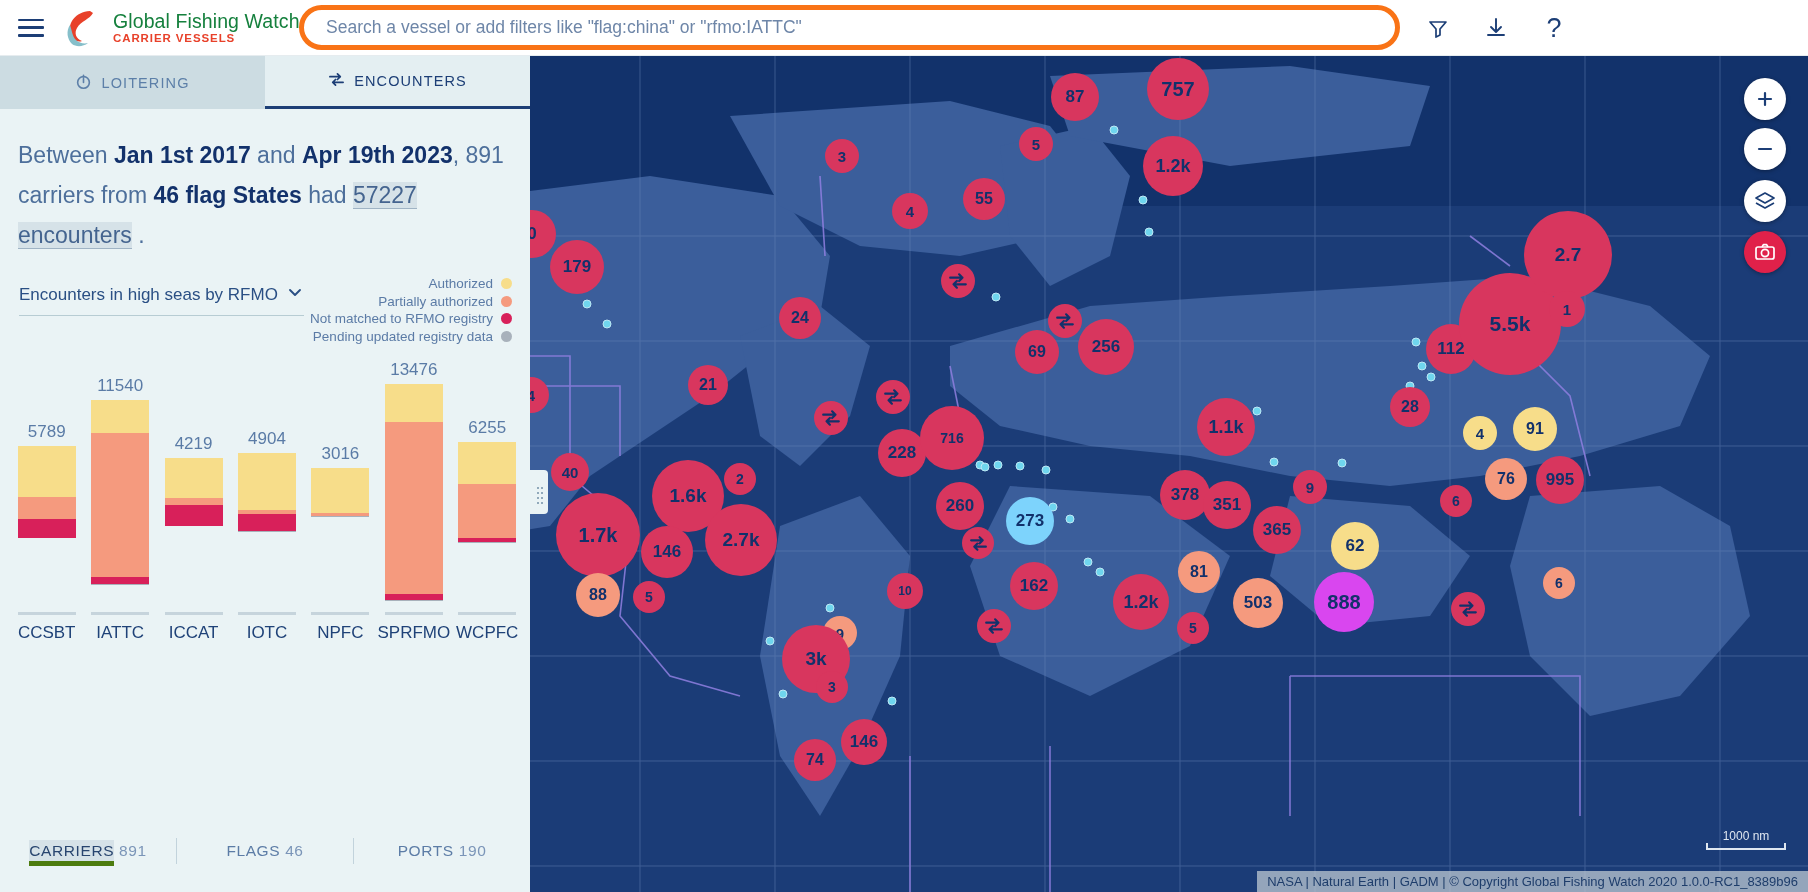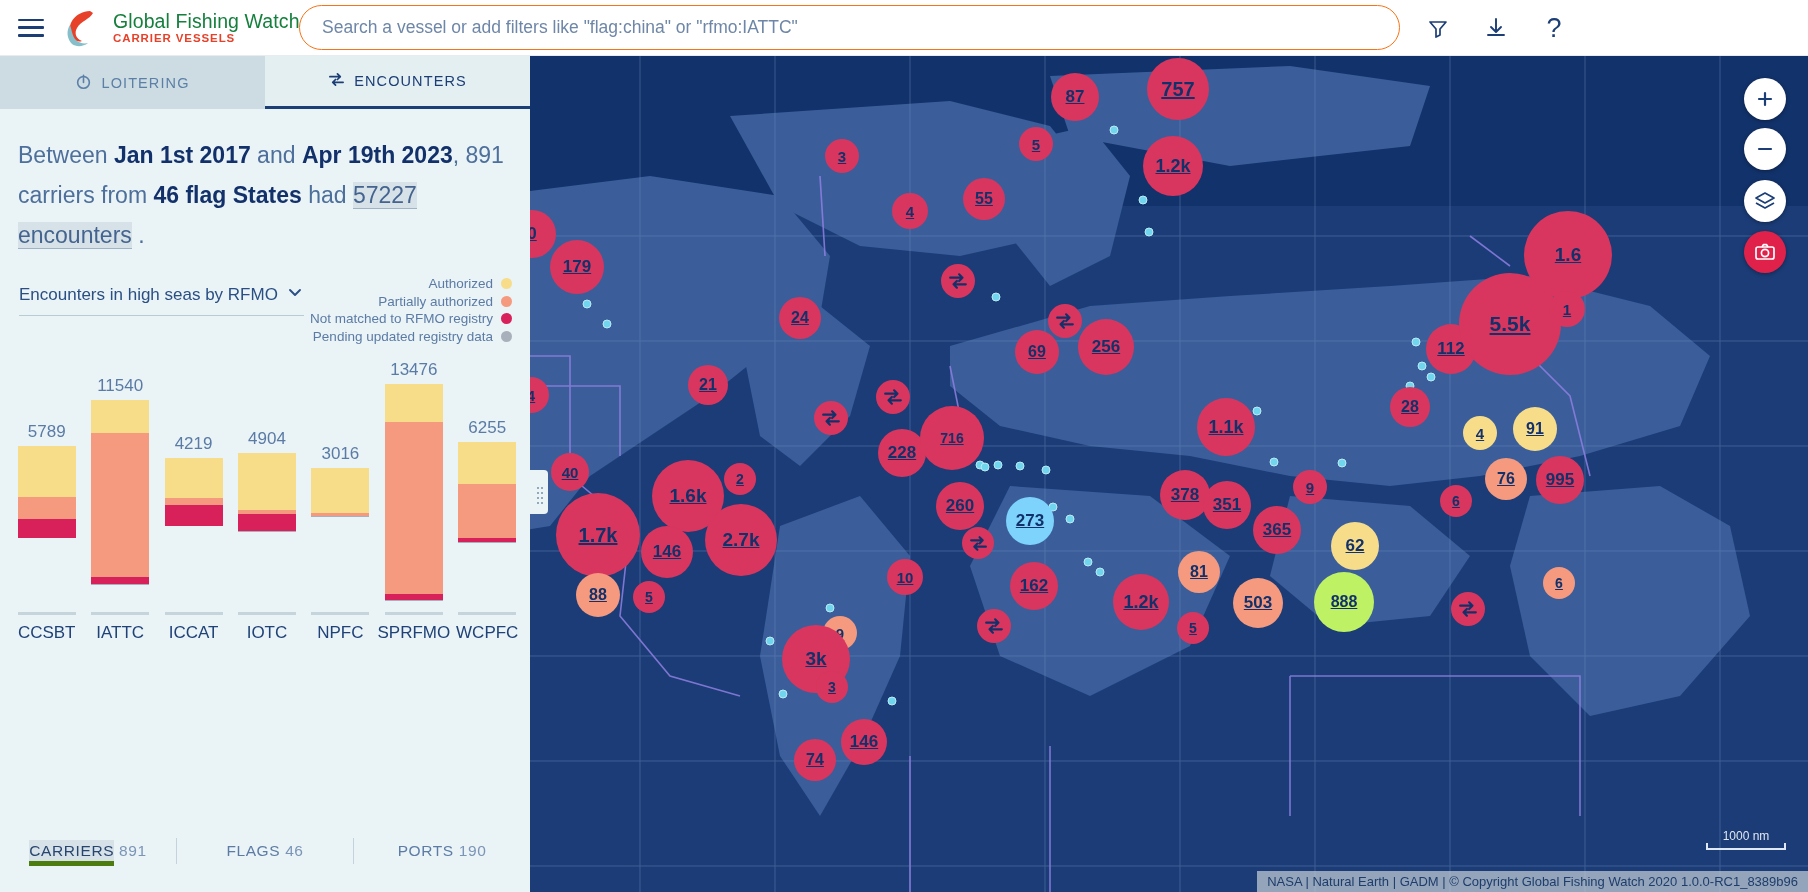--- a/index.html
+++ b/index.html
@@ -22,21 +22,21 @@
   .hamburger span { display: block; height: 2.5px; background: #1c3e76; border-radius: 1px; }
 
   .brand { display: flex; align-items: center; gap: 9px; }
   .brand-logo { width: 44px; height: 44px; position: relative; }
   .brand-text { line-height: 1.05; }
   .brand-title { font-size: 19.5px; color: #15803d; letter-spacing: .1px; }
   .brand-sub { font-size: 11.5px; color: #e8412a; font-weight: bold; letter-spacing: .9px; margin-top: 1px; }
 
   .searchbar {
     position: absolute; left: 299px; top: 5px; width: 1101px; height: 45px;
-    border: 1px solid #f97316; border-radius: 24px; background: #fff;
+    border: 5px solid #f97316; border-radius: 24px; background: #fff;
     display: flex; align-items: center; padding: 0 22px;
   }
   .searchbar input {
     border: 0; outline: 0; width: 100%; font-size: 17.5px;
     font-family: "Liberation Sans", sans-serif; color: #4a6fa5; background: transparent;
   }
   .searchbar input::placeholder { color: #6e86a8; }
 
   .hdr-icon { position: absolute; top: 8px; width: 40px; height: 40px;
     display: flex; align-items: center; justify-content: center; cursor: pointer; }
@@ -92,21 +92,21 @@
   .ftab-div { width: 1px; height: 26px; background: #c2d3dc; }
 
   
   .map { position: absolute; top: 56px; left: 530px; width: 1278px; height: 836px;
     background: #12326b; overflow: hidden; }
   .map-svg { position: absolute; inset: 0; }
 
   .bubble { position: absolute; border-radius: 50%;
     display: flex; align-items: center; justify-content: center;
     color: #12316b; font-weight: bold; cursor: pointer;
-    transform: translate(-50%, -50%); text-decoration: underline; }
+    transform: translate(-50%, -50%); }
   .dot-vessel { position: absolute; border-radius: 50%;
     background: #6fd6ee; border: 1.5px solid #bde8f5;
     transform: translate(-50%, -50%); }
   .swap-bubble { position: absolute; border-radius: 50%; background: #d8365e;
     display: flex; align-items: center; justify-content: center;
     transform: translate(-50%, -50%); cursor: pointer; }
 
   .map-ctrl { position: absolute; right: 22px; width: 42px; height: 42px;
     border-radius: 50%; background: #fff; display: flex; align-items: center;
     justify-content: center; color: #1c3e76; cursor: pointer;
@@ -447,21 +447,21 @@
         <div class="bubble" style="left: 643px; top: 110px; width: 60px; height: 60px; background: rgb(216, 54, 94); font-size: 18px;">1.2k</div>
         <div class="bubble" style="left: 380px; top: 155px; width: 36px; height: 36px; background: rgb(216, 54, 94); font-size: 15px;">4</div>
         <div class="bubble" style="left: 454px; top: 143px; width: 42px; height: 42px; background: rgb(216, 54, 94); font-size: 16px;">55</div>
         <div class="bubble" style="left: 2px; top: 178px; width: 48px; height: 48px; background: rgb(216, 54, 94); font-size: 17px;">0</div>
         <div class="bubble" style="left: 47px; top: 211px; width: 54px; height: 54px; background: rgb(216, 54, 94); font-size: 17px;">179</div>
         <div class="bubble" style="left: 270px; top: 262px; width: 42px; height: 42px; background: rgb(216, 54, 94); font-size: 16px;">24</div>
         <div class="bubble" style="left: 507px; top: 296px; width: 44px; height: 44px; background: rgb(216, 54, 94); font-size: 16px;">69</div>
         <div class="bubble" style="left: 576px; top: 291px; width: 56px; height: 56px; background: rgb(216, 54, 94); font-size: 17px;">256</div>
         <div class="bubble" style="left: 921px; top: 293px; width: 50px; height: 50px; background: rgb(216, 54, 94); font-size: 17px;">112</div>
         <div class="bubble" style="left: 980px; top: 268px; width: 102px; height: 102px; background: rgb(216, 54, 94); font-size: 21px;">5.5k</div>
-        <div class="bubble" style="left: 1038px; top: 199px; width: 88px; height: 88px; background: rgb(216, 54, 94); font-size: 19px;">1.6</div>
+        <div class="bubble" style="left: 1038px; top: 199px; width: 88px; height: 88px; background: rgb(216, 54, 94); font-size: 19px;">2.7</div>
         <div class="bubble" style="left: 1037px; top: 253px; width: 36px; height: 36px; background: rgb(216, 54, 94); font-size: 15px;">1</div>
         <div class="bubble" style="left: 1px; top: 339px; width: 36px; height: 36px; background: rgb(216, 54, 94); font-size: 15px;">4</div>
         <div class="bubble" style="left: 178px; top: 329px; width: 40px; height: 40px; background: rgb(216, 54, 94); font-size: 16px;">21</div>
         <div class="bubble" style="left: 880px; top: 351px; width: 40px; height: 40px; background: rgb(216, 54, 94); font-size: 16px;">28</div>
         <div class="bubble" style="left: 696px; top: 371px; width: 58px; height: 58px; background: rgb(216, 54, 94); font-size: 18px;">1.1k</div>
         <div class="bubble" style="left: 950px; top: 377px; width: 34px; height: 34px; background: rgb(247, 221, 138); font-size: 15px;">4</div>
         <div class="bubble" style="left: 1005px; top: 373px; width: 44px; height: 44px; background: rgb(247, 221, 138); font-size: 16px;">91</div>
         <div class="bubble" style="left: 372px; top: 397px; width: 48px; height: 48px; background: rgb(216, 54, 94); font-size: 17px;">228</div>
         <div class="bubble" style="left: 422px; top: 382px; width: 64px; height: 64px; background: rgb(216, 54, 94); font-size: 14px;">716</div>
         <div class="bubble" style="left: 976px; top: 423px; width: 42px; height: 42px; background: rgb(245, 154, 126); font-size: 16px;">76</div>
@@ -475,27 +475,27 @@
         <div class="bubble" style="left: 430px; top: 450px; width: 48px; height: 48px; background: rgb(216, 54, 94); font-size: 17px;">260</div>
         <div class="bubble" style="left: 500px; top: 465px; width: 48px; height: 48px; background: #7dd3fc; font-size: 17px;">273</div>
         <div class="bubble" style="left: 655px; top: 439px; width: 50px; height: 50px; background: rgb(216, 54, 94); font-size: 17px;">378</div>
         <div class="bubble" style="left: 697px; top: 449px; width: 48px; height: 48px; background: rgb(216, 54, 94); font-size: 17px;">351</div>
         <div class="bubble" style="left: 780px; top: 431px; width: 34px; height: 34px; background: rgb(216, 54, 94); font-size: 15px;">9</div>
         <div class="bubble" style="left: 747px; top: 474px; width: 48px; height: 48px; background: rgb(216, 54, 94); font-size: 17px;">365</div>
         <div class="bubble" style="left: 926px; top: 445px; width: 32px; height: 32px; background: rgb(216, 54, 94); font-size: 14px;">6</div>
         <div class="bubble" style="left: 825px; top: 490px; width: 48px; height: 48px; background: rgb(247, 221, 138); font-size: 17px;">62</div>
         <div class="bubble" style="left: 68px; top: 539px; width: 44px; height: 44px; background: rgb(245, 154, 126); font-size: 16px;">88</div>
         <div class="bubble" style="left: 119px; top: 541px; width: 32px; height: 32px; background: rgb(216, 54, 94); font-size: 14px;">5</div>
-        <div class="bubble" style="left: 375px; top: 521px; width: 36px; height: 36px; background: rgb(216, 54, 94); font-size: 15px;">10</div>
+        <div class="bubble" style="left: 375px; top: 535px; width: 36px; height: 36px; background: rgb(216, 54, 94); font-size: 12px;">10</div>
         <div class="bubble" style="left: 504px; top: 530px; width: 48px; height: 48px; background: rgb(216, 54, 94); font-size: 17px;">162</div>
         <div class="bubble" style="left: 669px; top: 516px; width: 42px; height: 42px; background: rgb(245, 154, 126); font-size: 16px;">81</div>
         <div class="bubble" style="left: 611px; top: 546px; width: 56px; height: 56px; background: rgb(216, 54, 94); font-size: 18px;">1.2k</div>
         <div class="bubble" style="left: 663px; top: 572px; width: 32px; height: 32px; background: rgb(216, 54, 94); font-size: 14px;">5</div>
         <div class="bubble" style="left: 728px; top: 547px; width: 50px; height: 50px; background: rgb(245, 154, 126); font-size: 17px;">503</div>
-        <div class="bubble" style="left: 814px; top: 546px; width: 60px; height: 60px; background: #bef264; font-size: 16px;">888</div>
+        <div class="bubble" style="left: 814px; top: 546px; width: 60px; height: 60px; background: #d946ef; font-size: 20px;">888</div>
         <div class="bubble" style="left: 1029px; top: 527px; width: 32px; height: 32px; background: rgb(245, 154, 126); font-size: 14px;">6</div>
         <div class="bubble" style="left: 310px; top: 577px; width: 34px; height: 34px; background: rgb(245, 154, 126); font-size: 15px;">9</div>
         <div class="bubble" style="left: 286px; top: 603px; width: 68px; height: 68px; background: rgb(216, 54, 94); font-size: 19px;">3k</div>
         <div class="bubble" style="left: 302px; top: 631px; width: 32px; height: 32px; background: rgb(216, 54, 94); font-size: 14px;">3</div>
         <div class="bubble" style="left: 334px; top: 686px; width: 46px; height: 46px; background: rgb(216, 54, 94); font-size: 17px;">146</div>
         <div class="bubble" style="left: 285px; top: 704px; width: 42px; height: 42px; background: rgb(216, 54, 94); font-size: 16px;">74</div>
       </div>
 
     <div class="map-ctrl" style="top:22px">
       <svg width="20" height="20" viewBox="0 0 20 20">

